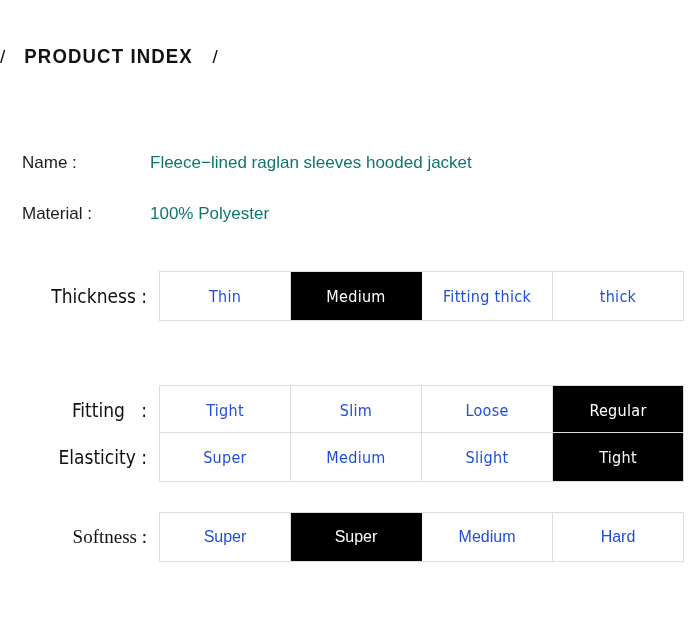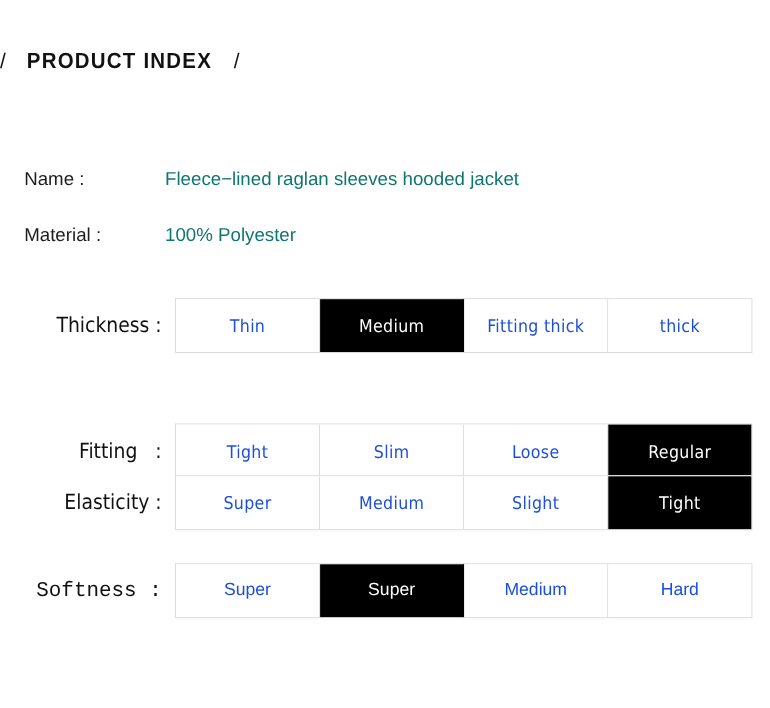--- a/index.html
+++ b/index.html
@@ -133,21 +133,21 @@
     border-right-color: #000000;
   }
 
   
   .option-row[data-row="3"] .option-cell {
     font-family: "Liberation Sans", sans-serif;
     font-size: 16px;
     letter-spacing: 0px;
   }
   .option-row[data-row="3"] .option-label {
-    font-family: Liberation Mono, monospace;
+    font-family: Liberation Serif, serif;
   }
 </style>
 </head>
 <body>
 
 <div class="title-bar">
   <span class="title-slash left">/</span><span class="title-text">PRODUCT INDEX</span><span class="title-slash right">/</span>
 </div>
 
 <div class="info-row name">

